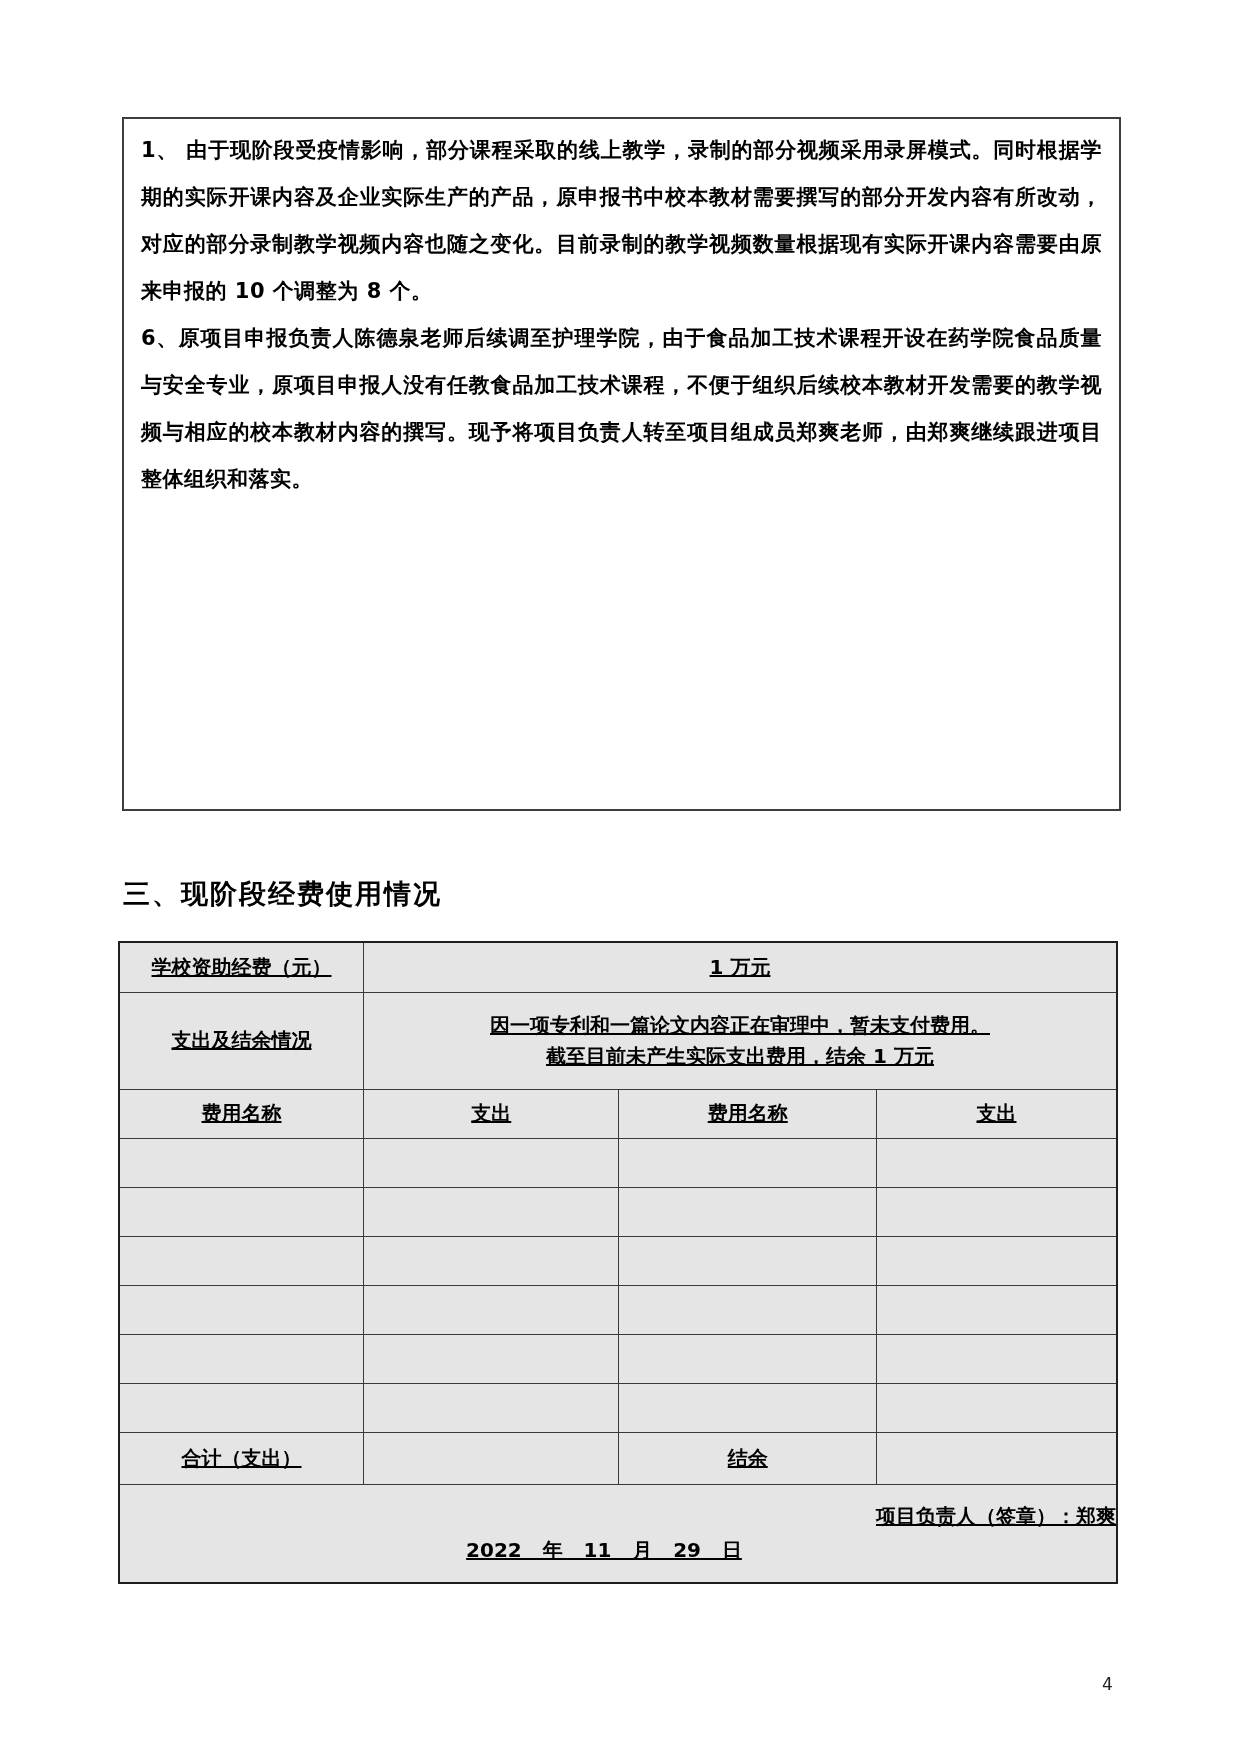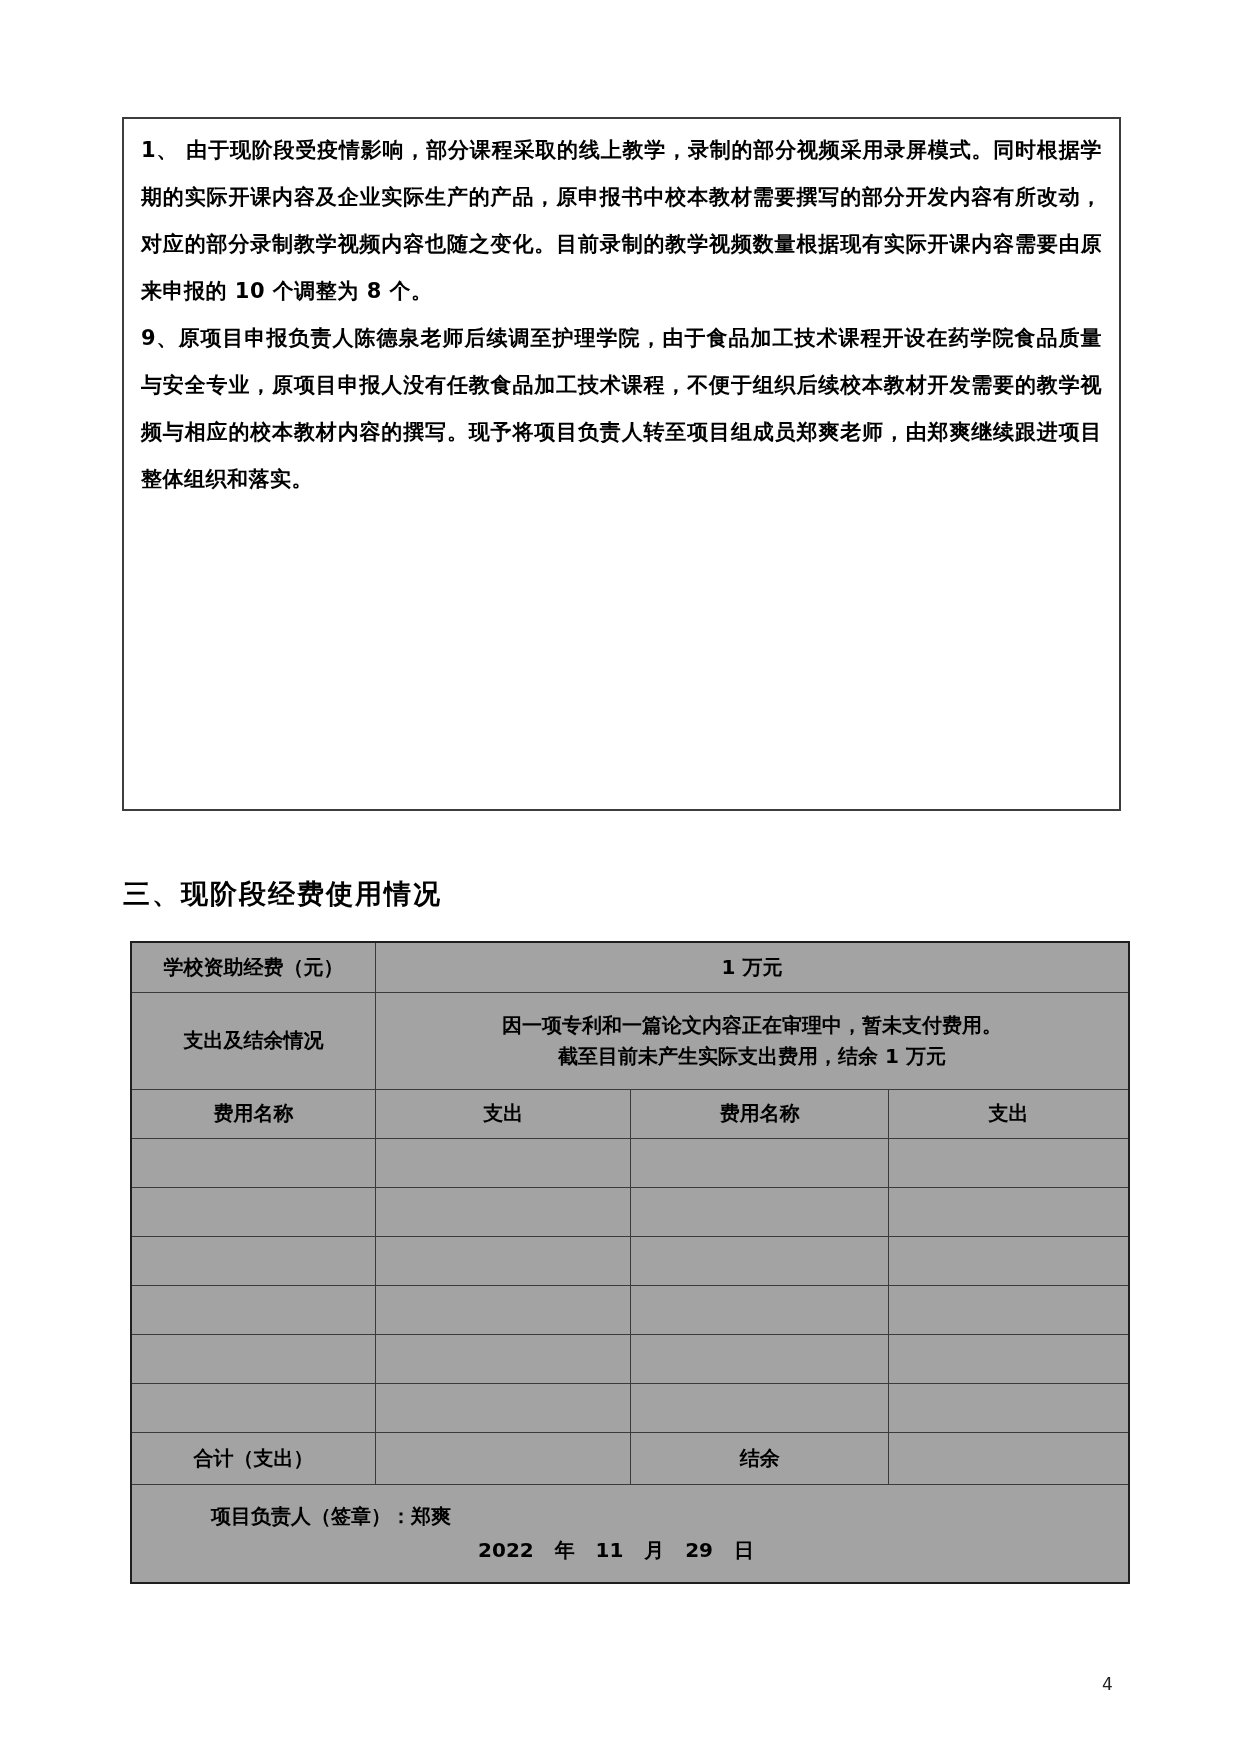--- a/index.html
+++ b/index.html
@@ -40,48 +40,49 @@
     top: 876px;
     font-size: 27px;
     font-weight: 700;
     letter-spacing: 2px;
     text-align: right;
   }
 
   
   table.funding-table {
     position: absolute;
-    left: 130px;
+    left: 118px;
     top: 941px;
     width: 1000px;
     border-collapse: collapse;
     table-layout: fixed;
-    background: #a3a3a3;
+    background: #e5e5e5;
     border: 2px solid #1f1f1f;
+    text-decoration: underline;
   }
   table.funding-table td {
     border: 1px solid #3a3a3a;
     font-size: 20px;
     font-weight: 700;
     text-align: center;
     vertical-align: middle;
     padding: 0;
     overflow: hidden;
   }
   .r-funding  { height: 50px; }
   .r-expend   { height: 97px; margin-left: 9px; }
   .r-headers  { height: 49px; }
   .r-empty    { height: 49px; }
   .r-total    { height: 52px; margin-left: 16px; }
   .r-sign     { height: 99px; }
   .expend-line { line-height: 31px; text-align: center; }
   .sign-cell { vertical-align: middle; }
   .sign-line1 {
-    text-align: left;
-    padding-left: 79px;
+    text-align: right;
+    padding-left: 102px;
     line-height: 34px;
   }
   .sign-line2 {
     text-align: center;
     padding-right: 28px;
     line-height: 34px;
     white-space: pre;
   }
 
   
@@ -94,21 +95,21 @@
     color: #222222;
   }
 </style>
 </head>
 <body>
 
 <div class="page">
 
   <div class="report-box">
     <p>1、 由于现阶段受疫情影响，部分课程采取的线上教学，录制的部分视频采用录屏模式。同时根据学期的实际开课内容及企业实际生产的产品，原申报书中校本教材需要撰写的部分开发内容有所改动，对应的部分录制教学视频内容也随之变化。目前录制的教学视频数量根据现有实际开课内容需要由原来申报的 10 个调整为 8 个。</p>
-    <p>9、原项目申报负责人陈德泉老师后续调至护理学院，由于食品加工技术课程开设在药学院食品质量与安全专业，原项目申报人没有任教食品加工技术课程，不便于组织后续校本教材开发需要的教学视频与相应的校本教材内容的撰写。现予将项目负责人转至项目组成员郑爽老师，由郑爽继续跟进项目整体组织和落实。</p>
+    <p>6、原项目申报负责人陈德泉老师后续调至护理学院，由于食品加工技术课程开设在药学院食品质量与安全专业，原项目申报人没有任教食品加工技术课程，不便于组织后续校本教材开发需要的教学视频与相应的校本教材内容的撰写。现予将项目负责人转至项目组成员郑爽老师，由郑爽继续跟进项目整体组织和落实。</p>
   </div>
 
   <div class="section-title">三、现阶段经费使用情况</div>
 
   <table class="funding-table">
     <colgroup>
       <col style="width:24.5%">
       <col style="width:25.6%">
       <col style="width:25.8%">
       <col style="width:24.1%">

